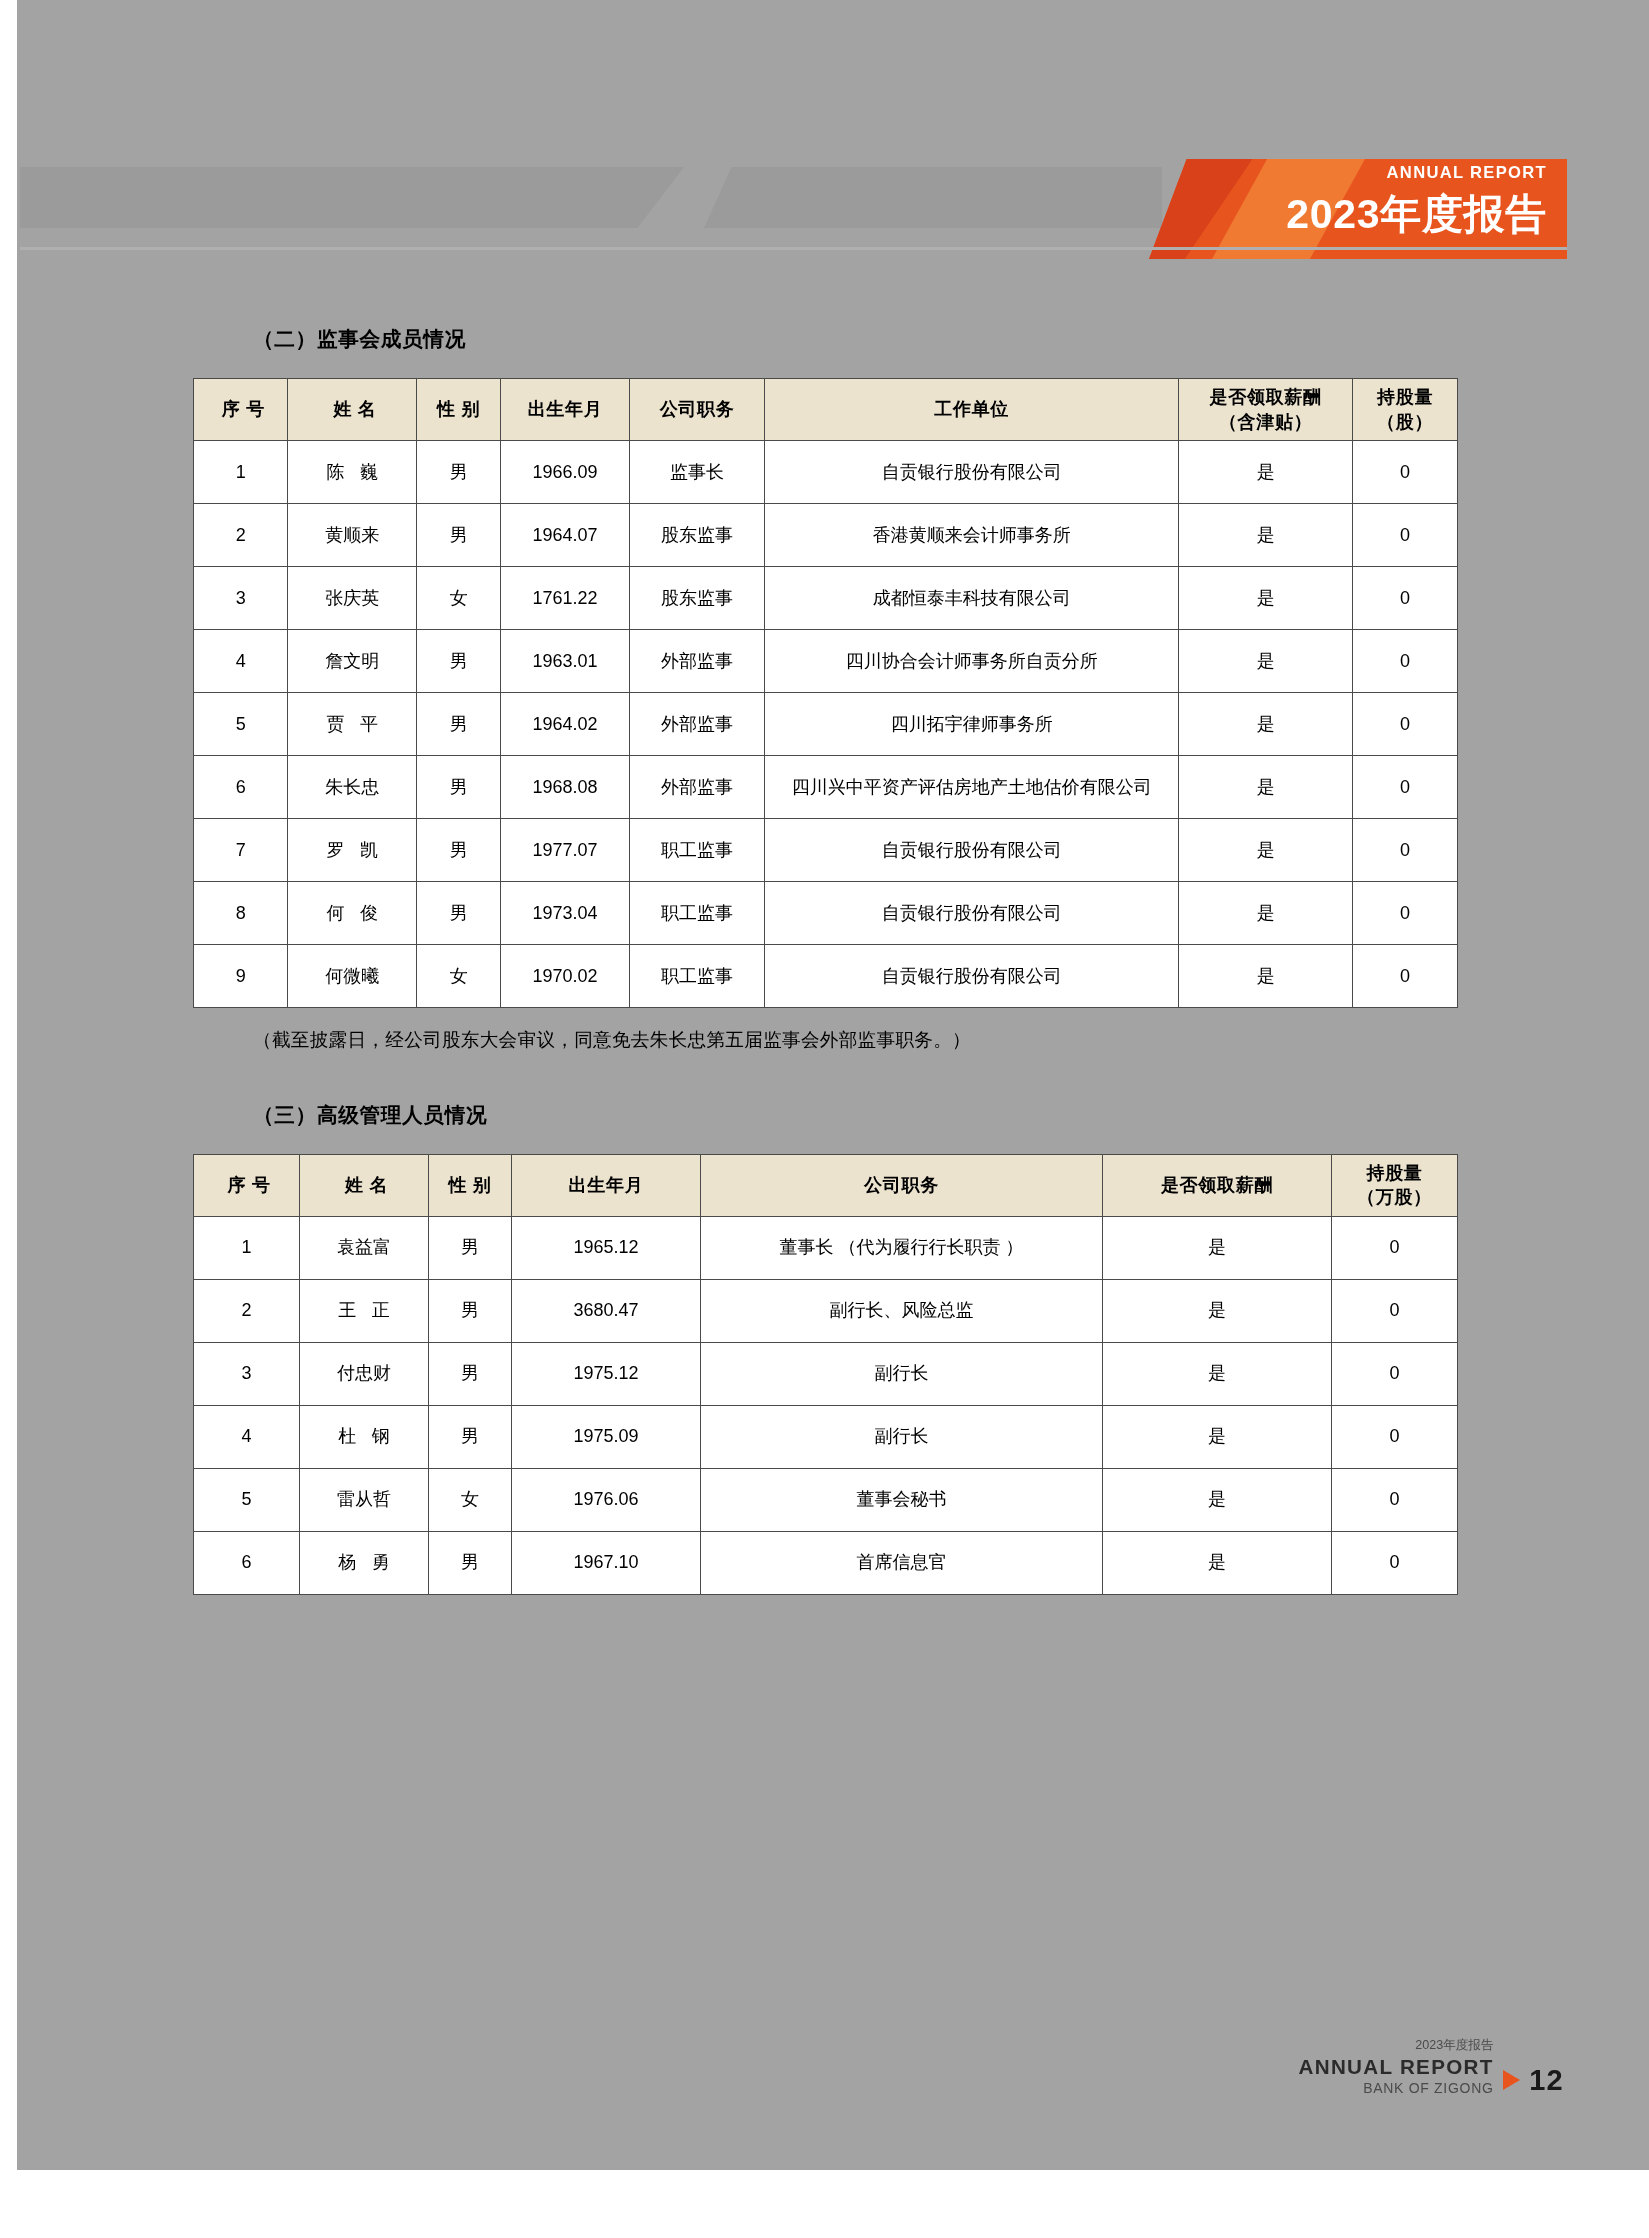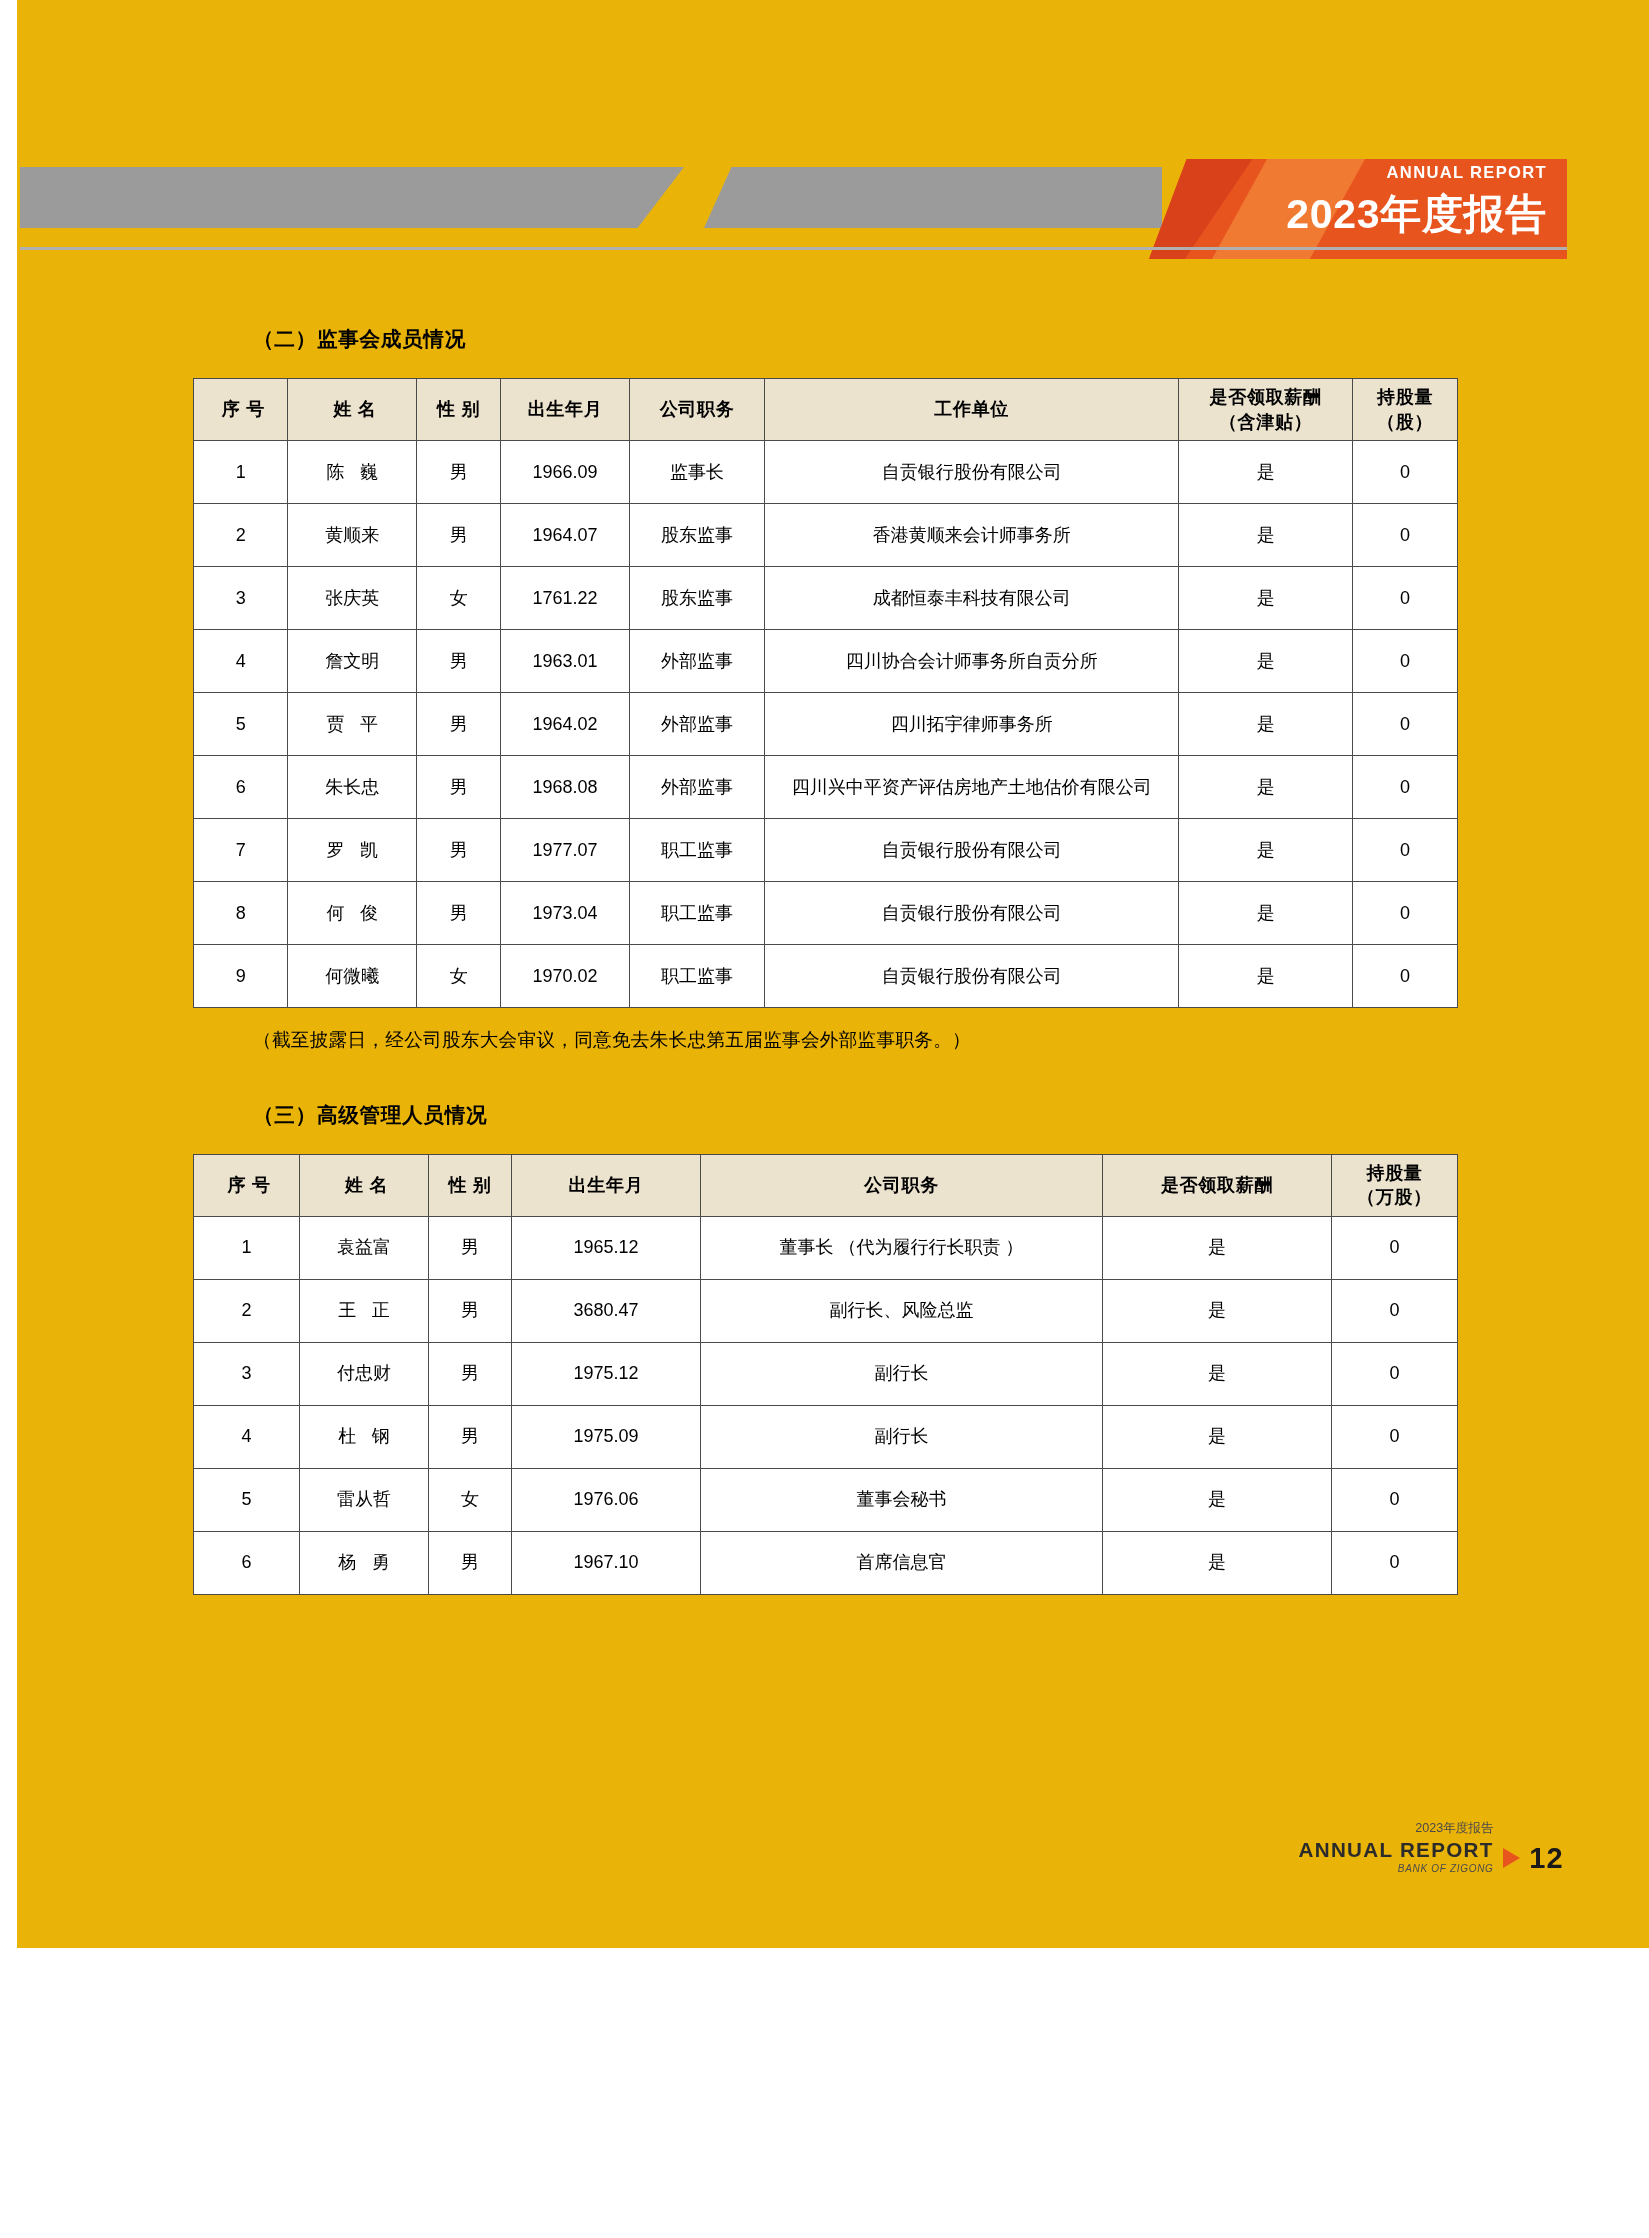--- a/index.html
+++ b/index.html
@@ -11,22 +11,22 @@
     width: 1650px;
     height: 2239px;
     font-family: "Liberation Sans", sans-serif;
     color: #000000;
     position: relative;
     overflow: hidden;
   }
   .page {
     position: relative;
     width: 1650px;
-    height: 1948px;
-    background: #eab308;
+    height: 2170px;
+    background: #a3a3a3;
   }
 
   
   .header {
     position: absolute;
     left: 0;
     top: 0;
     width: 1650px;
     height: 252px;
   }
@@ -180,24 +180,23 @@
     font-size: 12.6px;
     color: #4a4a4a;
   }
   .footer-en {
     font-size: 20.6px;
     font-weight: bold;
     letter-spacing: 1.3px;
     color: #2b2b2b;
   }
   .footer-sub {
-    font-size: 10px;
+    font-size: 14px;
     color: #4a4a4a;
     letter-spacing: 0.7px;
-    font-style: italic;
   }
   .footer-tri {
     width: 0; height: 0;
     border-left: 17.3px solid #e8541e;
     border-top: 10.6px solid transparent;
     border-bottom: 10.6px solid transparent;
     margin-bottom: 6.6px;
   }
   .footer-page {
     font-size: 29px;

